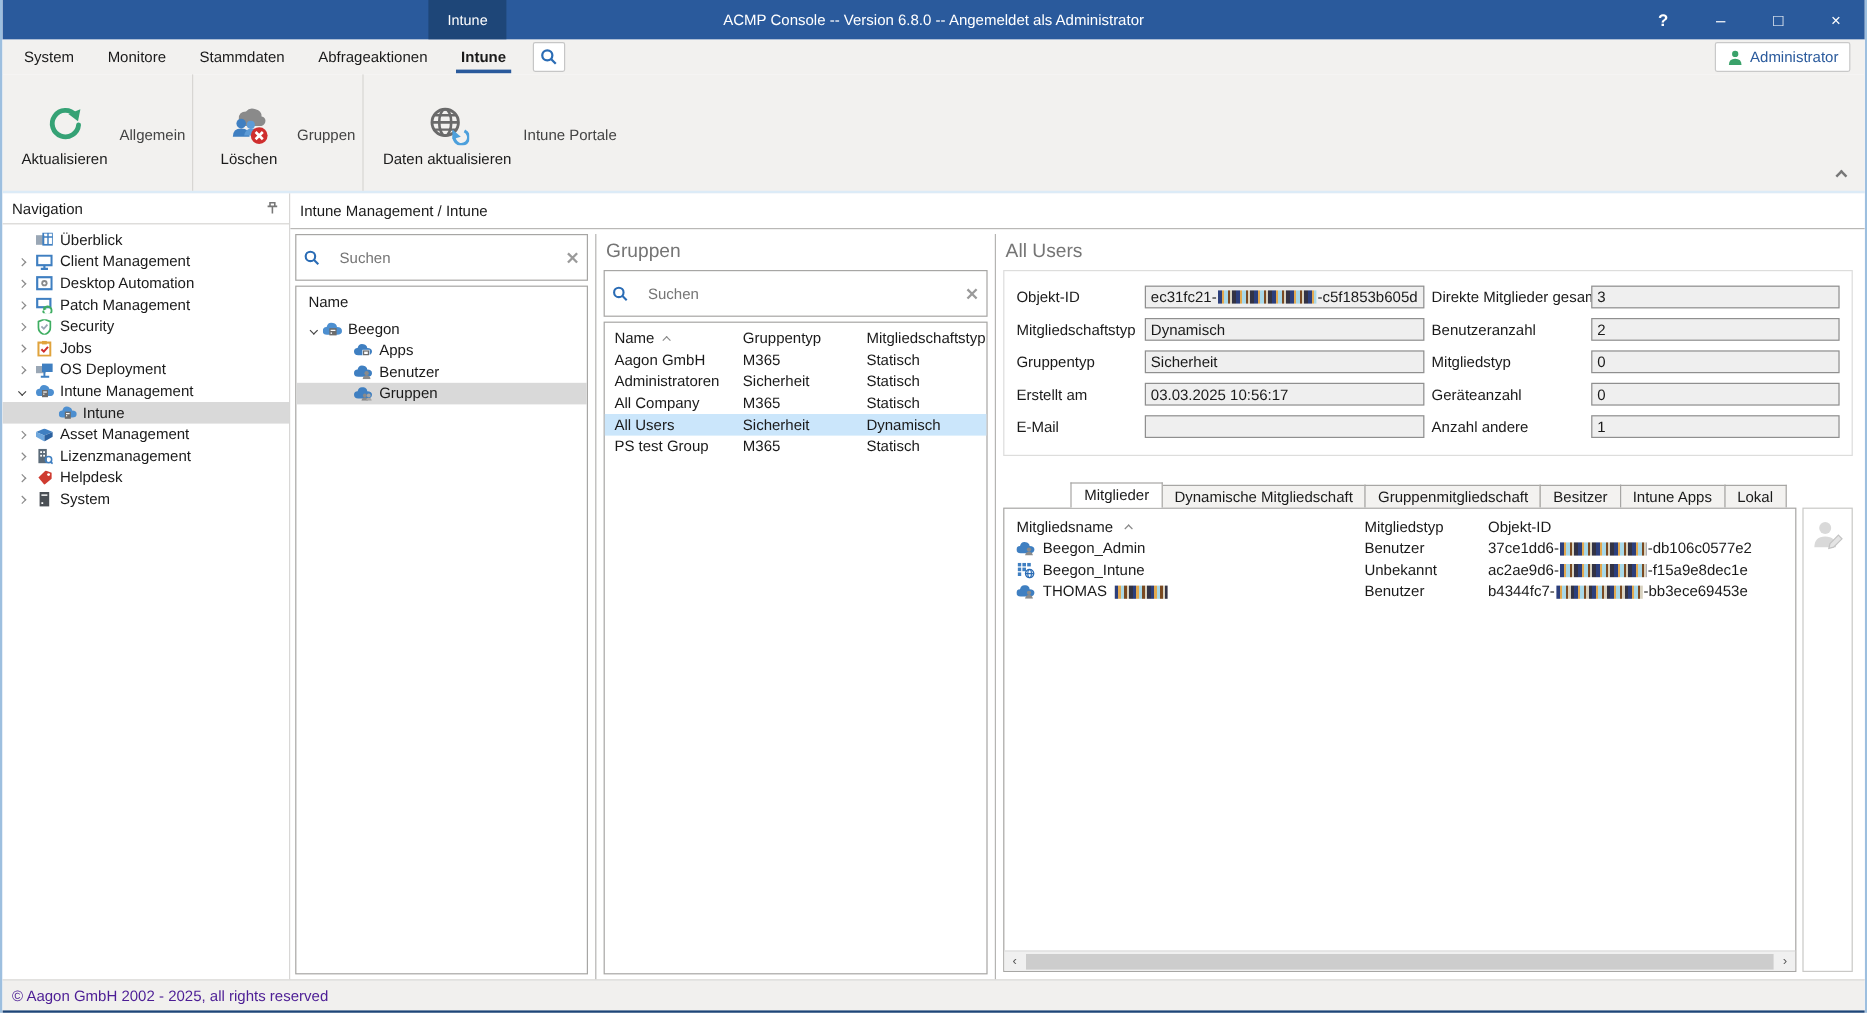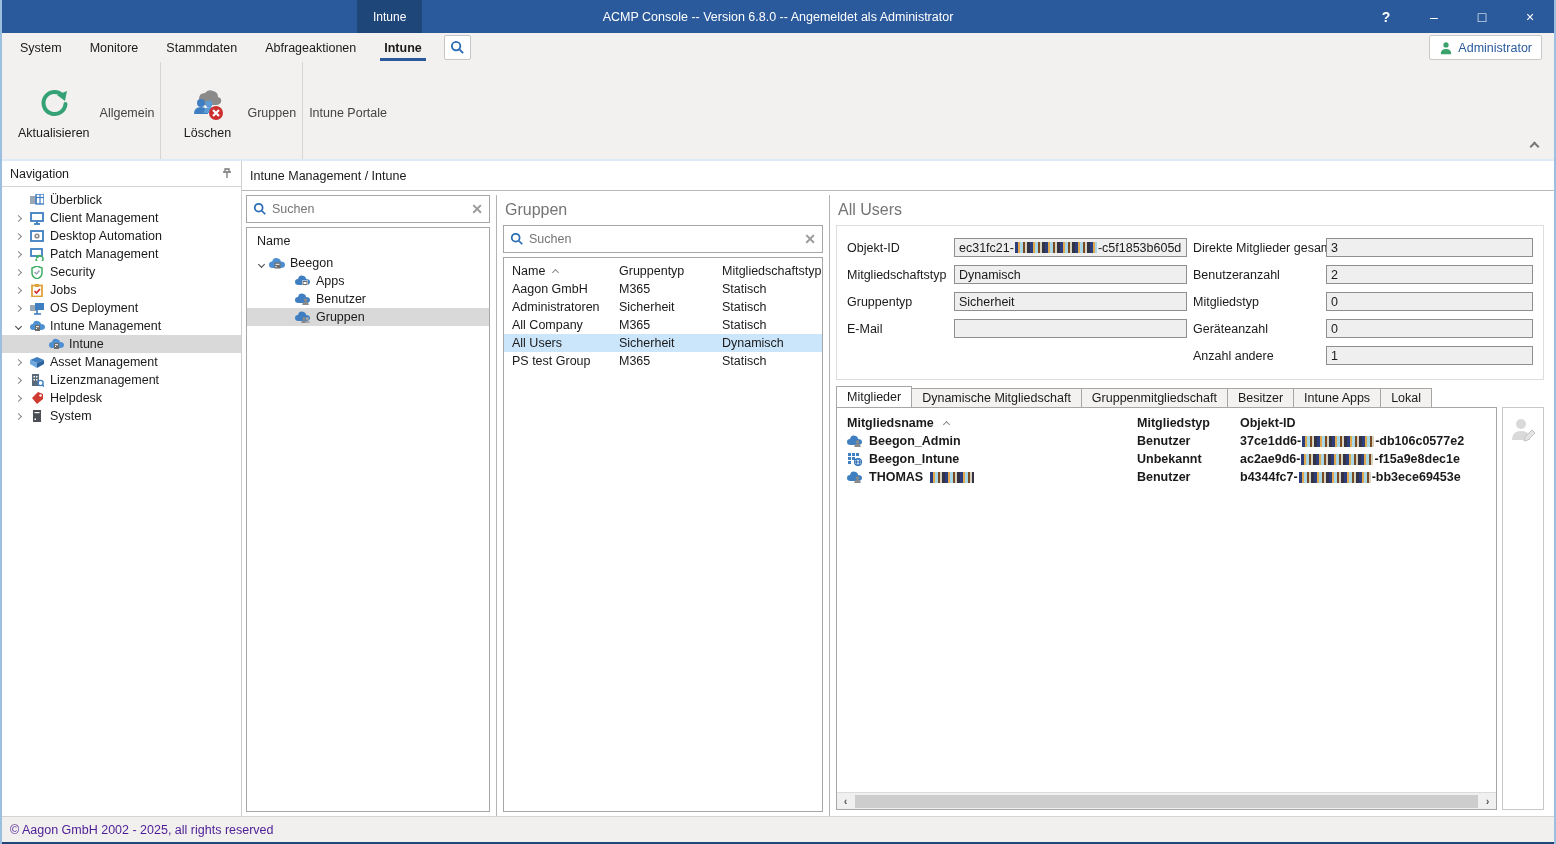--- a/index.html
+++ b/index.html
@@ -66,21 +66,21 @@
   .nav-item.child { padding-left:46px; }
   .nicon { width:16px; height:14px; display:inline-flex; align-items:center; justify-content:center; }
 
   
   .content { flex:1; display:flex; flex-direction:column; background:#fff; min-width:0; }
   .breadcrumb { height:30px; display:flex; align-items:center; padding-left:8px;
     border-bottom:1px solid #b9b8b6; font-size:12.5px; }
   .panels { flex:1; display:flex; min-height:0; padding-top:4px; }
 
   
-  .searchbox { height:28px; border:1px solid #a7a6a4; background:#fff; display:flex; align-items:center; padding:0 6px; gap:5px; }
+  .searchbox { height:39px; border:1px solid #a7a6a4; background:#fff; display:flex; align-items:center; padding:0 6px; gap:16px; }
   .searchbox input { border:none; outline:none; flex:1; font-family:"Liberation Sans",sans-serif; font-size:12.5px; color:#333; min-width:0; background:transparent; }
   .clear-x { color:#9a9a9a; font-weight:bold; font-size:14px; line-height:1; }
 
   
   .tree-panel { width:244px; margin-left:4px; display:flex; flex-direction:column; }
   .tree-box { flex:1; border:1px solid #a7a6a4; margin-top:4px; margin-bottom:4px; padding-top:4px; }
   .tree-head { padding:2px 0 6px 10px; font-size:12.5px; }
   .tree-item { height:18px; display:flex; align-items:center; gap:5px; font-size:12.5px; }
   .tree-item.root { padding-left:12px; }
   .tree-item.childitem { padding-left:48px; }
@@ -111,28 +111,28 @@
   .fields-col.left .field-label { width:107px; }
   .fields-col.right .field-label { width:133px; }
   .field-input { flex:1; height:19px; border:1px solid #8f8f8f; background:#efefef;
     display:flex; align-items:center; padding:0 4px; font-size:12.5px; overflow:hidden; white-space:nowrap; }
 
   
   .redact { display:inline-block; height:11px; vertical-align:middle; margin:0 1px;
     background:repeating-linear-gradient(90deg,#2c3f7c 0 3px,#e3a94f 3px 5px,#a8d8e8 5px 8px,#7a4a21 8px 10px,#d8d2c0 10px 12px,#334 12px 15px); }
 
   
-  .tabs-row { display:flex; margin-top:6px; align-items:flex-end; height:21px; }
+  .tabs-row { display:flex; margin-top:22px; align-items:flex-end; height:21px;justify-content:center; }
   .tab { height:19px; padding:0 10px; display:flex; align-items:center; font-size:12.5px;
     border:1px solid #a7a6a4; border-bottom:none; background:#f3f2f0; margin-right:-1px; }
   .tab.active { height:21px; background:#fff; position:relative; z-index:2; }
 
   
   .members-wrap { flex:1; display:flex; min-height:0; margin-bottom:6px; gap:5px; }
-  .members-box { flex:1; border:1px solid #a7a6a4; background:#fff; display:flex; flex-direction:column; min-width:0; position:relative; z-index:1;font-weight:bold; }
+  .members-box { flex:1; border:1px solid #a7a6a4; background:#fff; display:flex; flex-direction:column; min-width:0; position:relative; z-index:1; }
   .members-table { flex:1; padding-top:6px; }
   .mt-header, .mt-row { display:flex; height:18px; align-items:center; font-size:12.5px; }
   .mt-c1 { width:300px; padding-left:10px; display:flex; align-items:center; gap:6px; }
   .mt-c2 { width:103px; }
   .mt-c3 { flex:1; white-space:nowrap; overflow:hidden; }
   .hscroll { height:17px; background:#f0f0f0; display:flex; align-items:center; border-top:1px solid #dcdcdc; }
   .hs-arrow { width:17px; text-align:center; color:#555; font-size:11px; }
   .hs-thumb { flex:1; height:13px; background:#cdcdcd; margin:0 1px; }
   .side-icon-panel { width:42px; border:1px solid #c9c8c6; display:flex; justify-content:center; padding-top:8px; }
 
@@ -212,20 +212,36 @@
             <path d="M24 23 l6 6 M30 23 l-6 6" stroke="#fff" stroke-width="2.2"></path>
           </svg>
         </span>
         <span class="rb-label">Löschen</span>
       </div>
     </div>
     <div class="ribbon-group-label">Gruppen</div>
   </div>
 
   <div class="ribbon-group">
+    <div class="ribbon-buttons">
+      <div class="ribbon-btn">
+        <span class="rb-icon">
+          <svg width="36" height="34" viewBox="0 0 36 34">
+            <circle cx="16" cy="15" r="11" fill="none" stroke="#6a6a6a" stroke-width="2.4"></circle>
+            <ellipse cx="16" cy="15" rx="5" ry="11" fill="none" stroke="#6a6a6a" stroke-width="2.2"></ellipse>
+            <line x1="5" y1="15" x2="27" y2="15" stroke="#6a6a6a" stroke-width="2.2"></line>
+            <line x1="7" y1="9" x2="25" y2="9" stroke="#6a6a6a" stroke-width="2"></line>
+            <line x1="7" y1="21" x2="25" y2="21" stroke="#6a6a6a" stroke-width="2"></line>
+            <path d="M32 22 a6 6 0 1 1-8 3" fill="none" stroke="#4da0dc" stroke-width="2.6"></path>
+            <polygon points="22,21 22,29 29,27" fill="#4da0dc"></polygon>
+          </svg>
+        </span>
+        <span class="rb-label">Daten aktualisieren</span>
+      </div>
+    </div>
     <div class="ribbon-group-label">Intune Portale</div>
   </div>
 
   <span class="ribbon-collapse"><span class="chev chev-up"></span></span>
 </div>
 
 <div class="main">
 
   <div class="nav-panel">
     <div class="nav-header">
@@ -540,20 +556,24 @@
                   <span>-c5f1853b605d</span>
                 </span>
             </div>
             <div class="field-row">
               <span class="field-label">Mitgliedschaftstyp</span>
               <span class="field-input">Dynamisch</span>
             </div>
             <div class="field-row">
               <span class="field-label">Gruppentyp</span>
               <span class="field-input">Sicherheit</span>
+            </div>
+            <div class="field-row">
+              <span class="field-label">Erstellt am</span>
+              <span class="field-input">03.03.2025 10:56:17</span>
             </div>
             <div class="field-row">
               <span class="field-label">E-Mail</span>
               <span class="field-input"></span>
             </div>
           </div>
           <div class="fields-col right">
             <div class="field-row">
               <span class="field-label">Direkte Mitglieder gesamt</span>
               <span class="field-input">3</span>

